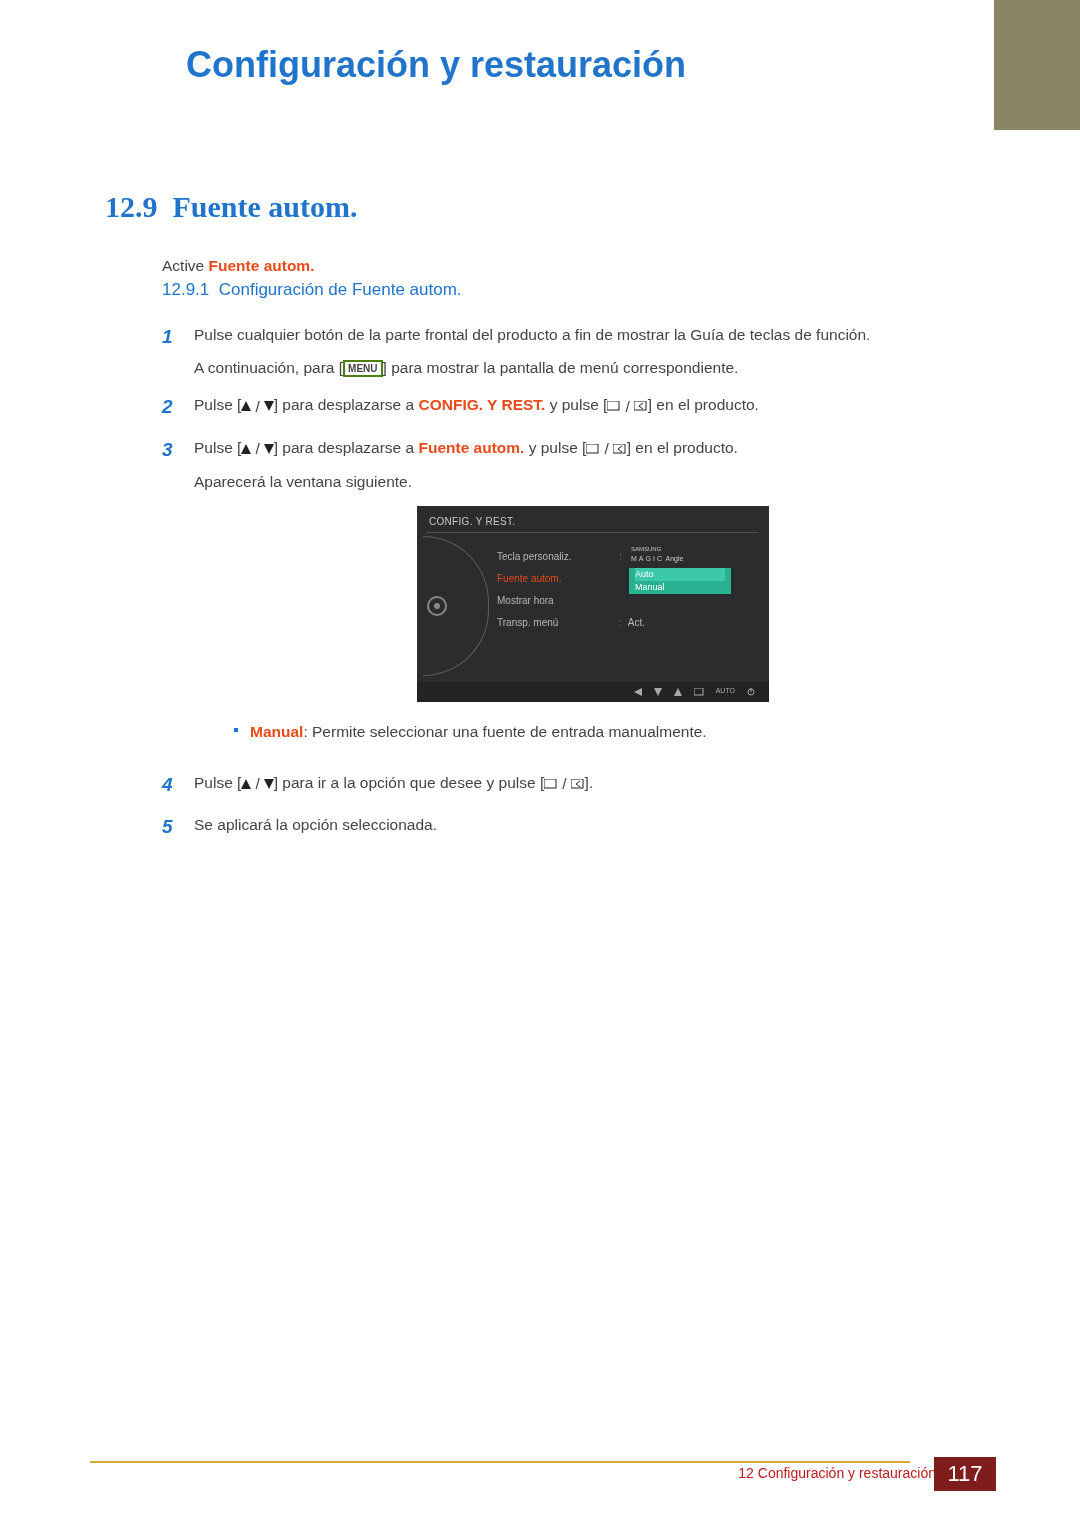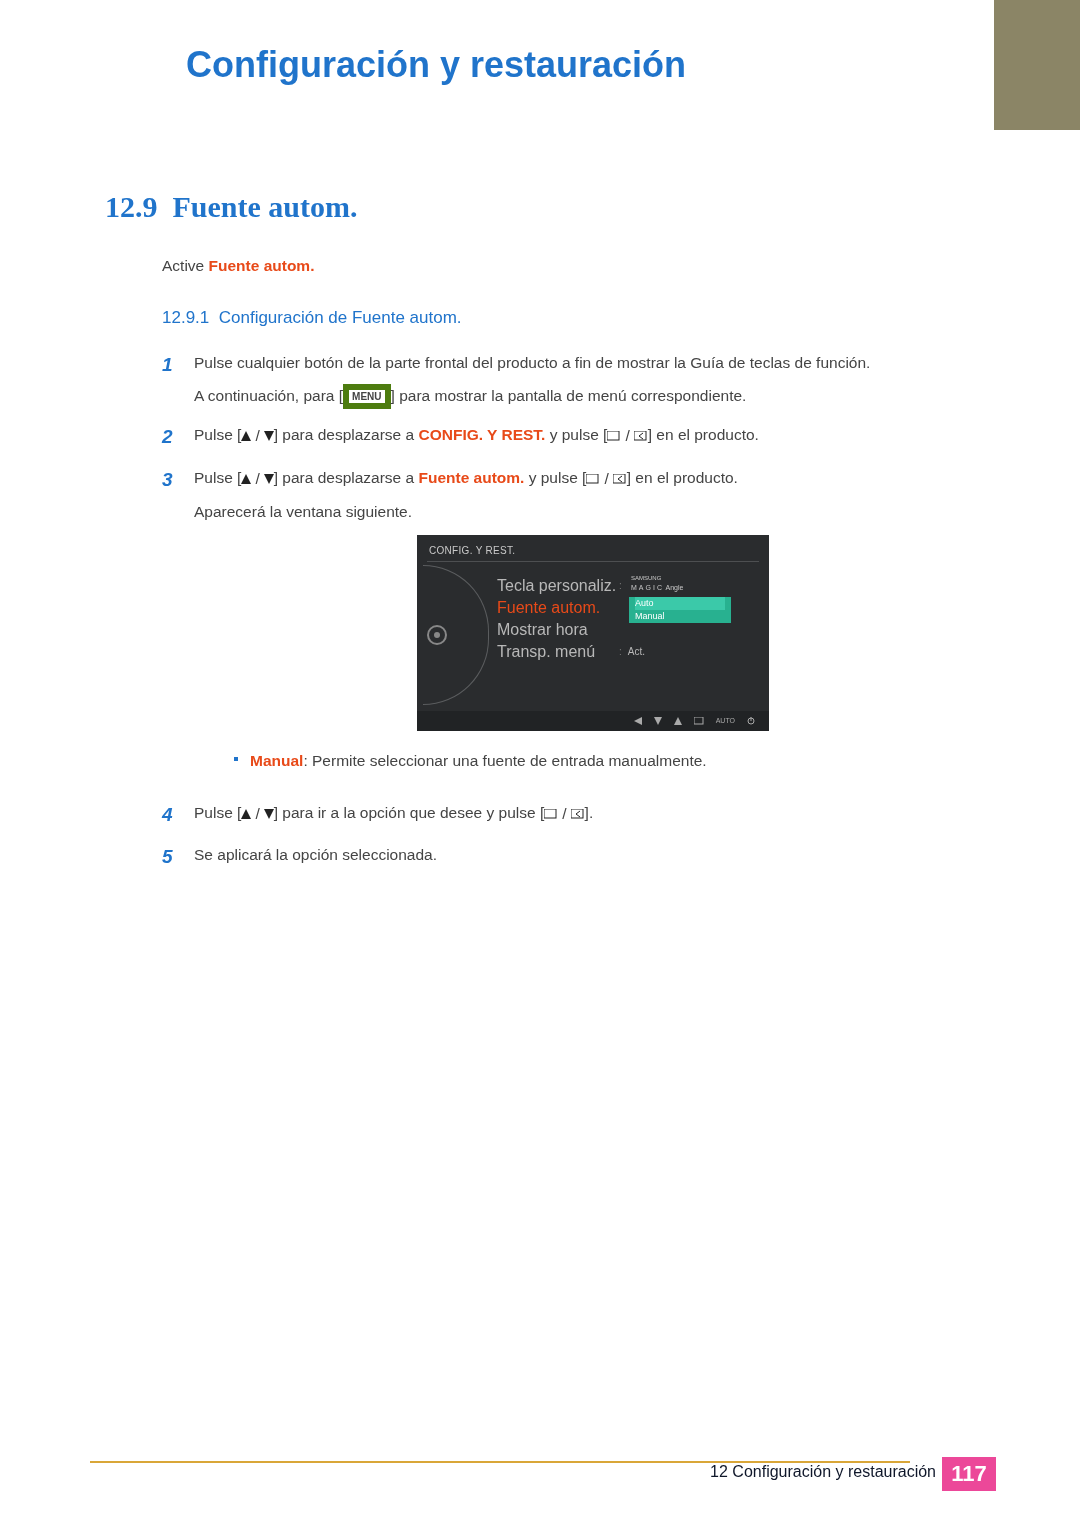--- a/index.html
+++ b/index.html
@@ -15,61 +15,61 @@
 .chapter-badge .bg-highlight { position: absolute; left: 4px; top: 4px; width: 62px; height: 34px; background: rgba(255,255,255,.35); border-radius: 4px; }
 .chapter-number { position: absolute; left: 0; top: 2px; font-size: 78px; font-weight: bold; color: #fff; }
 .chapter-number .dark { color: #0e4c86; }
 .chapter-title { position: absolute; left: 186px; top: 44px; font-size: 36px; font-weight: bold; color: #2074cb; }
 
 
 .section-heading { position: absolute; left: 105px; top: 190px; font-size: 30px; color: #2074cb; font-weight: bold; font-family: Liberation Serif, serif; }
 
 
 .content { position: absolute; left: 162px; top: 254px; width: 830px; font-size: 15.5px; line-height: 1.5; color: #444; }
-.intro-line { margin-bottom: 28px; }
+.intro-line { }
 .subsub-heading { color: #2074cb; font-weight: normal; font-size: 17px; margin-bottom: 20px; }
 
 .step-row { display: flex; gap: 14px; margin-bottom: 14px; }
 .step-num { color: #2074cb; font-style: italic; font-size: 19px; font-weight: bold; min-width: 18px; }
 .step-body { flex: 1; }
 
-.key-box { display: inline-block; border: 6px solid #4d7c0f; font-size: 10px; font-weight: bold; padding: 0 3px; line-height: 13px; vertical-align: 1px; font-family: Arial; }
+.key-box { display: inline-block; border: 2px solid #4d7c0f; font-size: 10px; font-weight: bold; padding: 0 3px; line-height: 13px; vertical-align: 1px; font-family: Arial; }
 
 .rb { color: #e84a19; font-weight: bold; }
 
 .arrow-icons { display: inline-flex; align-items: center; gap: 4px; vertical-align: -1px; }
 .arrow-icons svg { display: block; }
 
 
 .osd { width: 352px; height: 196px; background: #2a2c2e; margin: 12px auto 18px; position: relative; font-family: Arial; color: #b8b8b8; }
 .osd-title { position: absolute; left: 12px; top: 8px; font-size: 10px; letter-spacing: .3px; color: #c9c9c9; }
 .osd-hr { position: absolute; left: 10px; top: 26px; width: 332px; height: 1px; background: #4d4f51; }
 .osd-arc { position: absolute; left: 6px; top: 30px; width: 66px; height: 140px; border: 1px solid #5b5d5f; border-left: none; border-radius: 0 70px 70px 0; }
 .osd-gear { position: absolute; left: 8px; top: 88px; width: 24px; height: 24px; }
-.osd-menu { position: absolute; left: 80px; top: 40px; font-size: 16px; line-height: 22px; }
+.osd-menu { position: absolute; left: 80px; top: 40px; font-size: 10px; line-height: 22px; }
 .osd-menu .item { height: 22px; }
 .osd-menu .sel { color: #e84a19; }
 .osd-vals { position: absolute; left: 202px; top: 40px; font-size: 10px; line-height: 22px; width: 140px; }
 .osd-vals .row { height: 22px; }
 .osd-vals .colon { color: #777; padding-right: 6px; }
 .osd-opt { position: absolute; left: 212px; top: 62px; width: 102px; height: 26px; background: #28b190; font-size: 9px; line-height: 13px; padding: 0 6px; color: #fff; }
 .osd-opt .selrow { background: #3bc9a9; }
 .osd-strip { position: absolute; left: 0; bottom: 0; width: 100%; height: 20px; background: #212325; display: flex; align-items: center; justify-content: flex-end; gap: 12px; padding-right: 14px; font-size: 7px; color: #aaa; }
 .osd-strip svg { display: block; }
 .magic-label { font-size: 7px; position: absolute; left: 214px; top: 38px; color: #c9c9c9; line-height: 9px; }
 
 
 .bullets { margin: 0 0 14px 40px; }
 .bullets li { list-style: none; position: relative; padding-left: 16px; margin-bottom: 6px; }
 .bullets li::before { content: ""; position: absolute; left: 0; top: 8px; width: 4px; height: 4px; background: #2074cb; }
 
 
 .footer-line { position: absolute; left: 90px; bottom: 64px; width: 820px; height: 2px; background: #d9a638; }
-.footer-text { position: absolute; right: 144px; bottom: 46px; font-size: 16px; color: #0f172a; }
-.footer-page { position: absolute; right: 84px; bottom: 36px; width: 54px; height: 34px; background: #ec4899; color: #fff; font-size: 22px; font-weight: bold; text-align: center; line-height: 34px; }
+.footer-text { position: absolute; right: 144px; bottom: 46px; font-size: 14px; color: #b91c1c; }
+.footer-page { position: absolute; right: 84px; bottom: 36px; width: 62px; height: 34px; background: #7f1d1d; color: #fff; font-size: 22px; font-weight: normal; text-align: center; line-height: 34px; }
 </style>
 </head>
 <body>
 
 <div class="page">
   <div class="header-stripe"></div>
 
   <div class="chapter-title">Configuración y restauración</div>
 
   <div class="section-heading">

